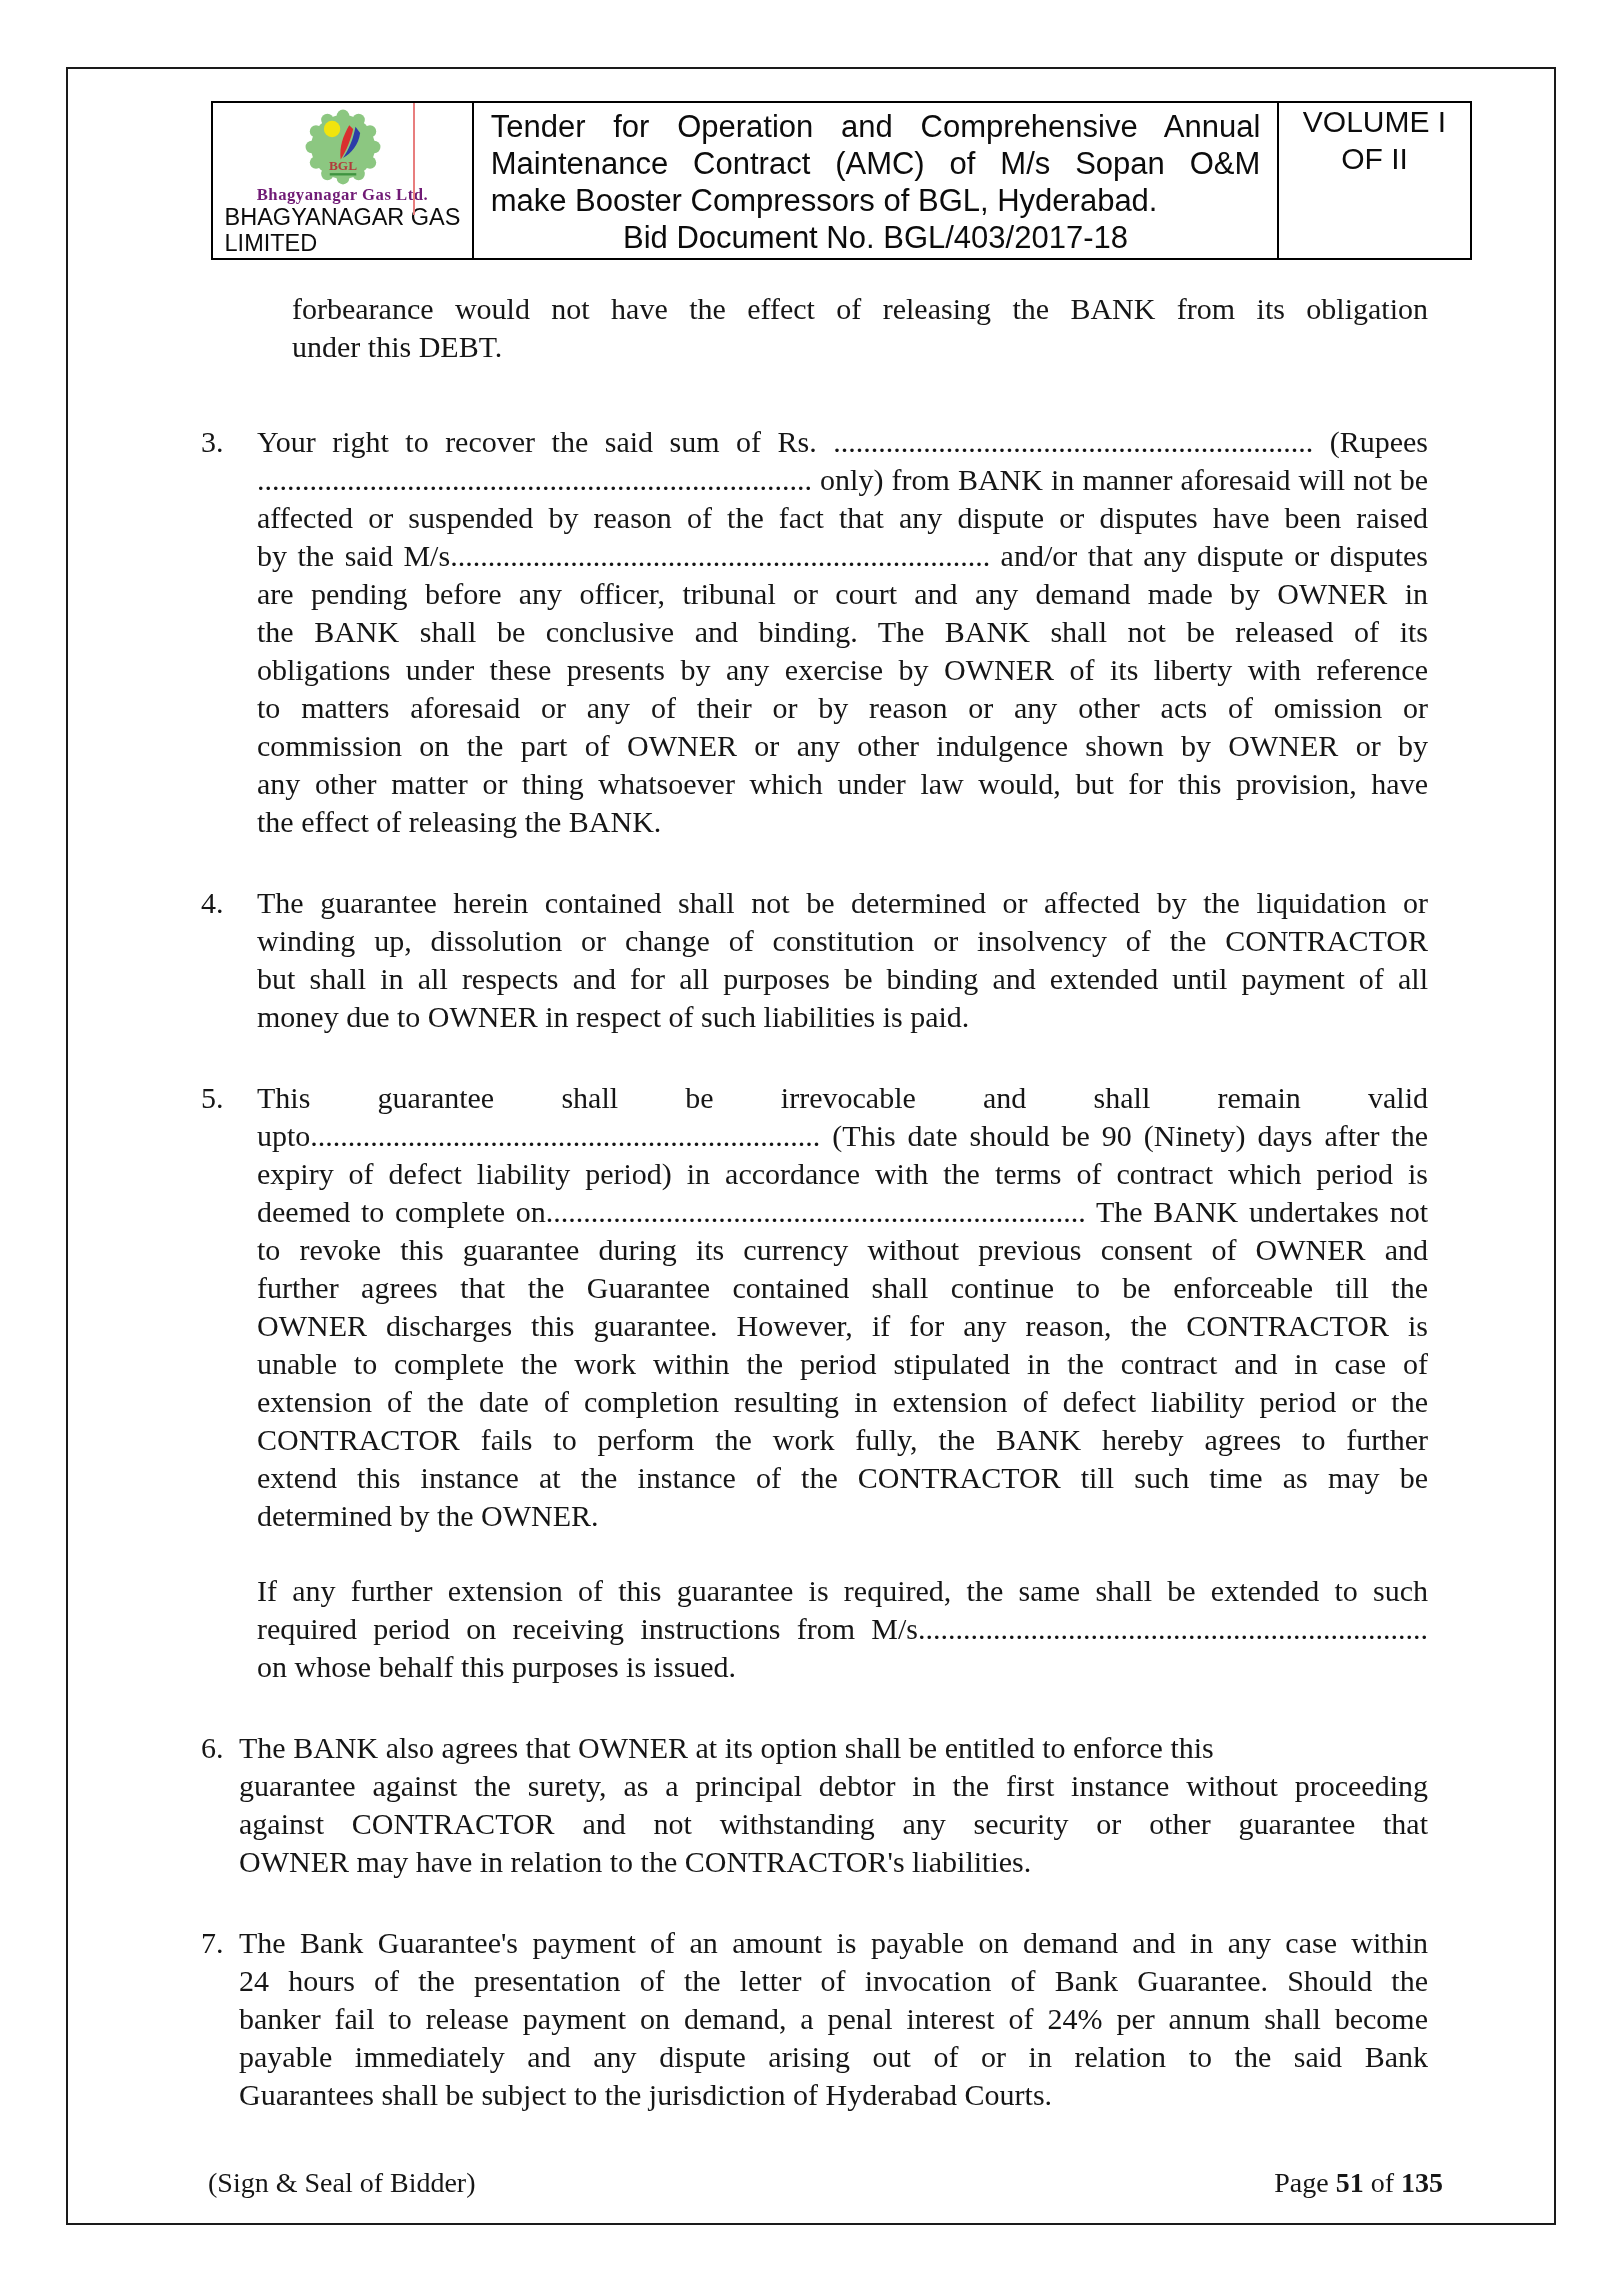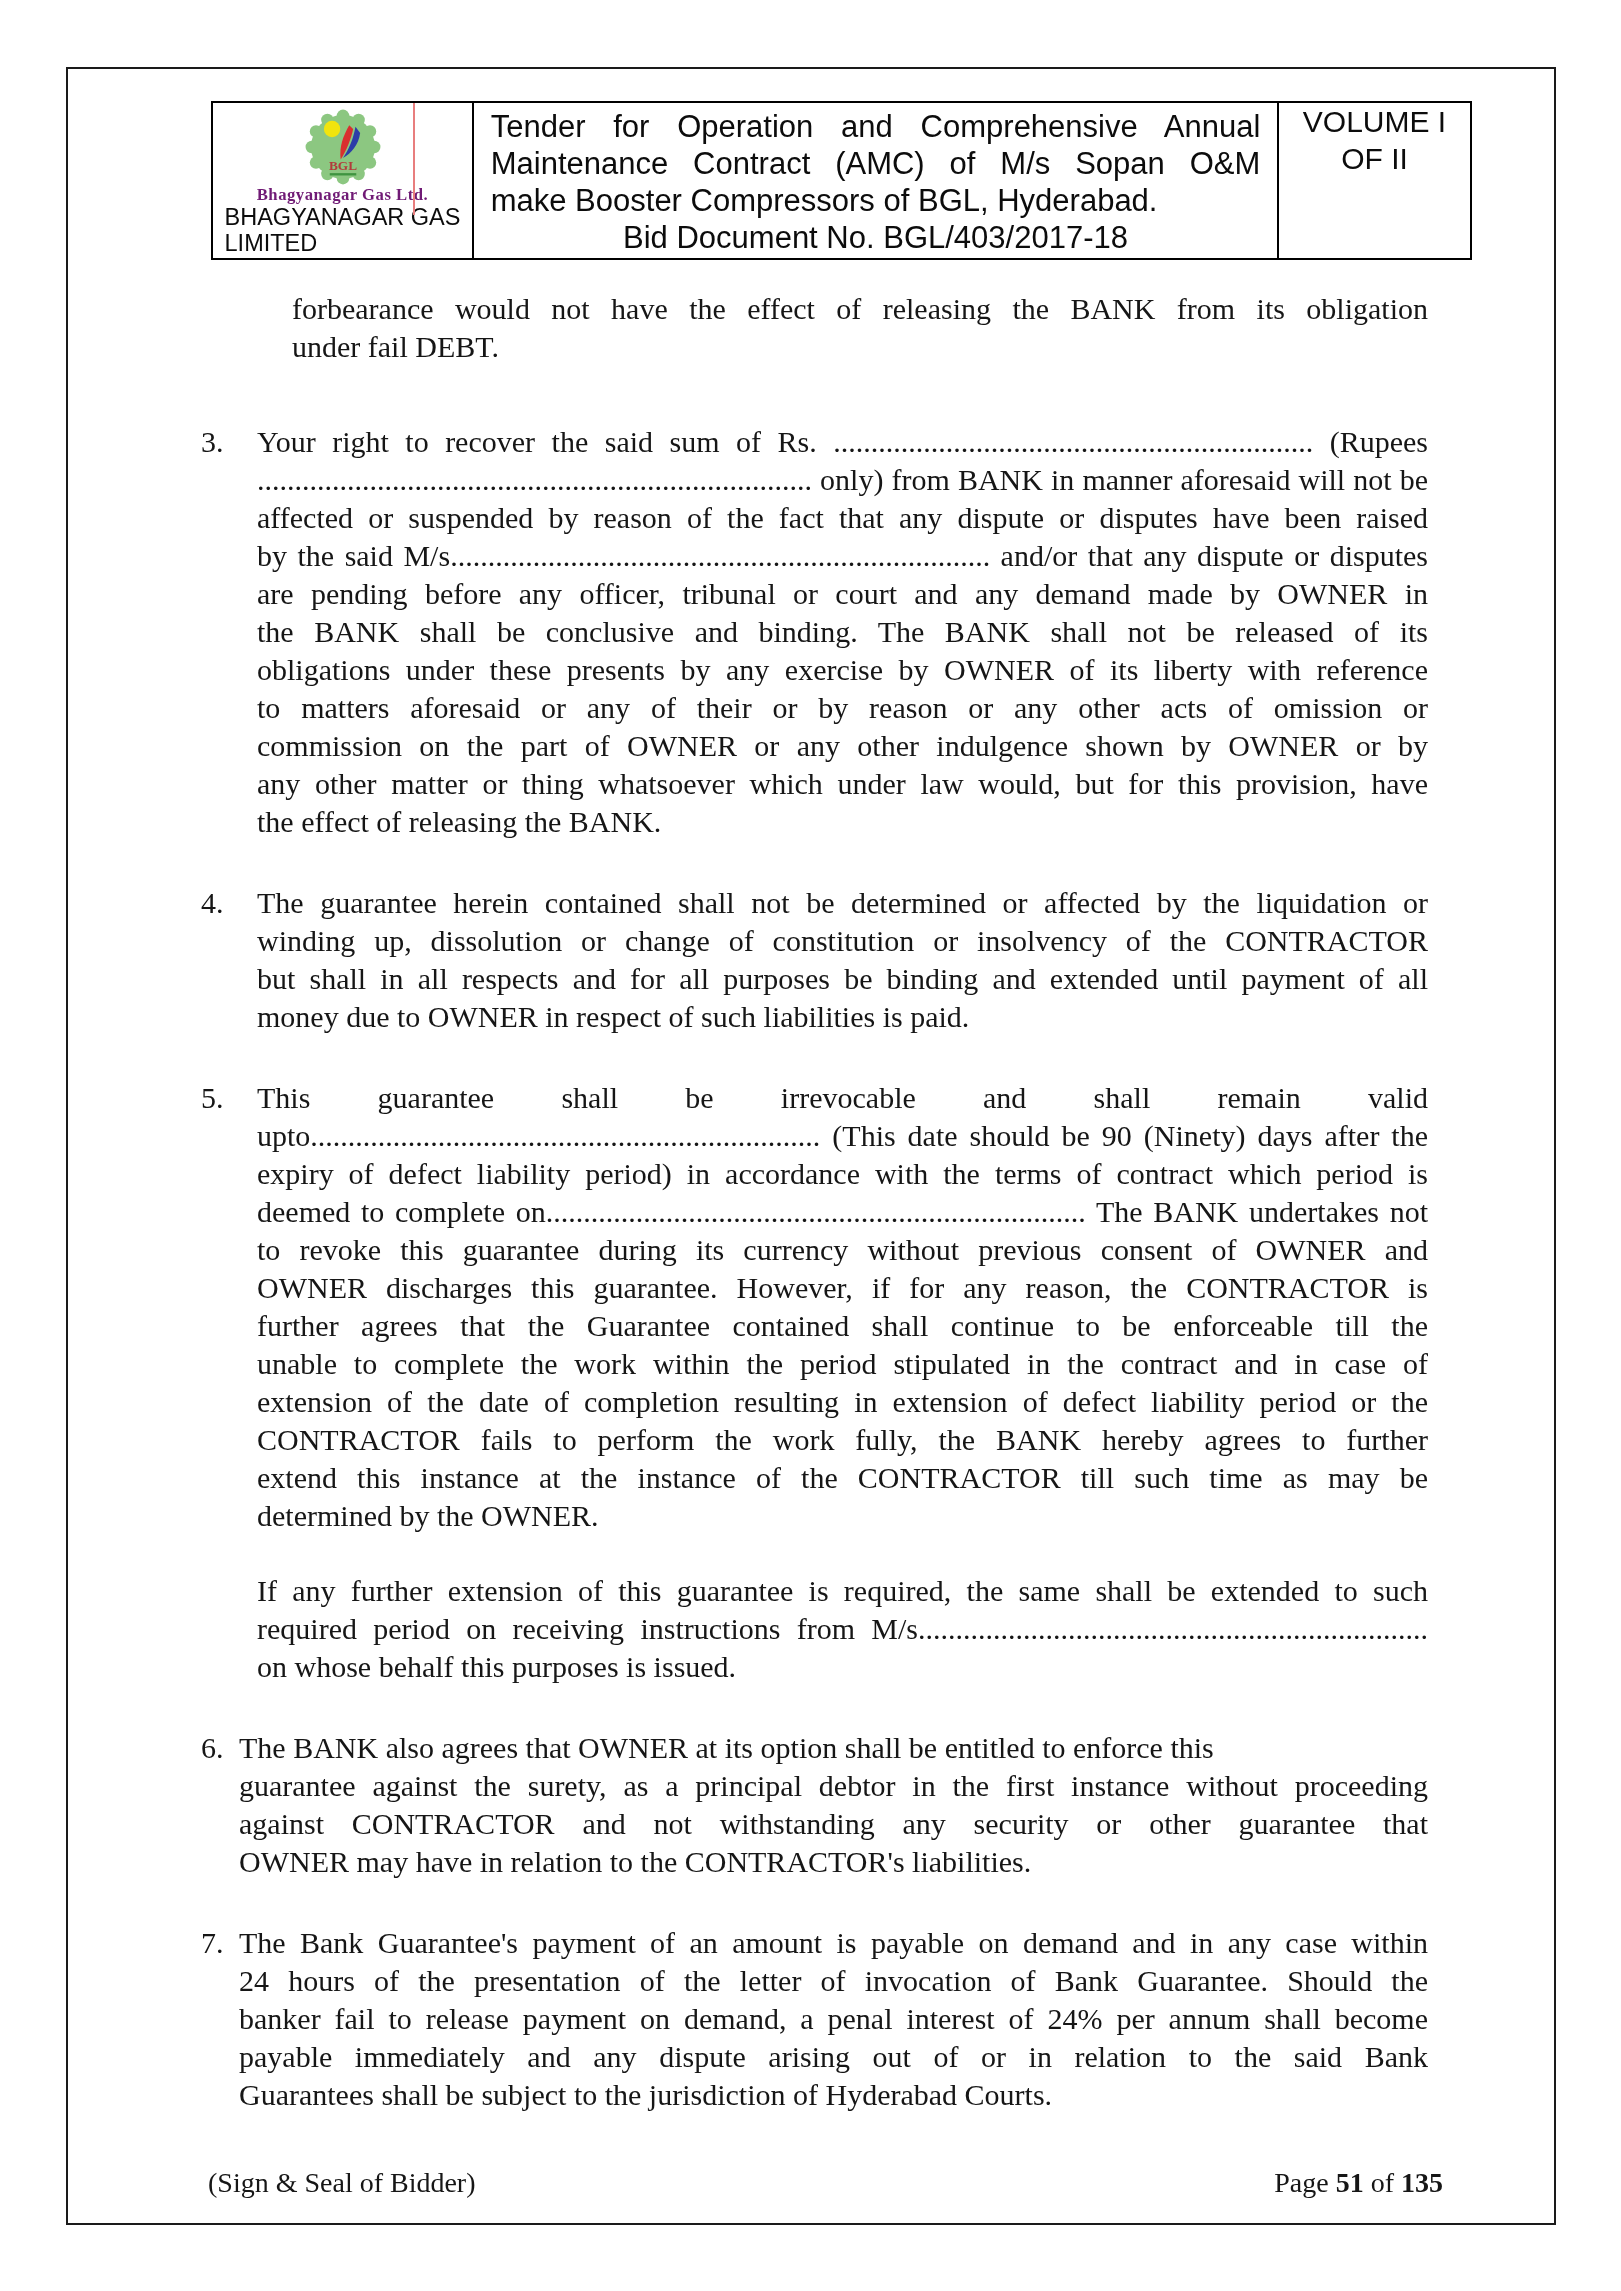--- a/index.html
+++ b/index.html
@@ -107,21 +107,21 @@
     <div class="vol-cell">
       <div>VOLUME I</div>
       <div>OF II</div>
     </div>
   </div>
 
   <div class="content" id="content">
       <div class="block" style="margin-left: 91px;">
         <div class="txt">
           <div class="ln jy">forbearance would not have the effect of releasing the BANK from its obligation</div>
-          <div class="ln">under fail DEBT.</div>
+          <div class="ln">under this DEBT.</div>
         </div>
       </div>
       <div class="block" style="margin-top: 57px;">
         <div class="num">3.</div>
         <div class="txt" style="margin-left: 56px;">
           <div class="ln jy">Your right to recover the said sum of Rs. ................................................................ (Rupees</div>
           <div class="ln jy">.......................................................................... only) from BANK in manner aforesaid will not be</div>
           <div class="ln jy">affected or suspended by reason of the fact that any dispute or disputes have been raised</div>
           <div class="ln jy">by the said M/s........................................................................ and/or that any dispute or disputes</div>
           <div class="ln jy">are pending before any officer, tribunal or court and any demand made by OWNER in</div>
@@ -143,22 +143,22 @@
         </div>
       </div>
       <div class="block">
         <div class="num">5.</div>
         <div class="txt" style="margin-left: 56px;">
           <div class="ln jy">This guarantee shall be irrevocable and shall remain valid</div>
           <div class="ln jy">upto.................................................................... (This date should be 90 (Ninety) days after the</div>
           <div class="ln jy">expiry of defect liability period) in accordance with the terms of contract which period is</div>
           <div class="ln jy">deemed to complete on........................................................................ The BANK undertakes not</div>
           <div class="ln jy">to revoke this guarantee during its currency without previous consent of OWNER and</div>
+          <div class="ln jy">further agrees that the Guarantee contained shall continue to be enforceable till the</div>
           <div class="ln jy">OWNER discharges this guarantee. However, if for any reason, the CONTRACTOR is</div>
-          <div class="ln jy">further agrees that the Guarantee contained shall continue to be enforceable till the</div>
           <div class="ln jy">unable to complete the work within the period stipulated in the contract and in case of</div>
           <div class="ln jy">extension of the date of completion resulting in extension of defect liability period or the</div>
           <div class="ln jy">CONTRACTOR fails to perform the work fully, the BANK hereby agrees to further</div>
           <div class="ln jy">extend this instance at the instance of the CONTRACTOR till such time as may be</div>
           <div class="ln">determined by the OWNER.</div>
         </div>
       </div>
       <div class="block" style="margin-top: 37px; margin-left: 56px;">
         <div class="txt">
           <div class="ln jy">If any further extension of this guarantee is required, the same shall be extended to such</div>

